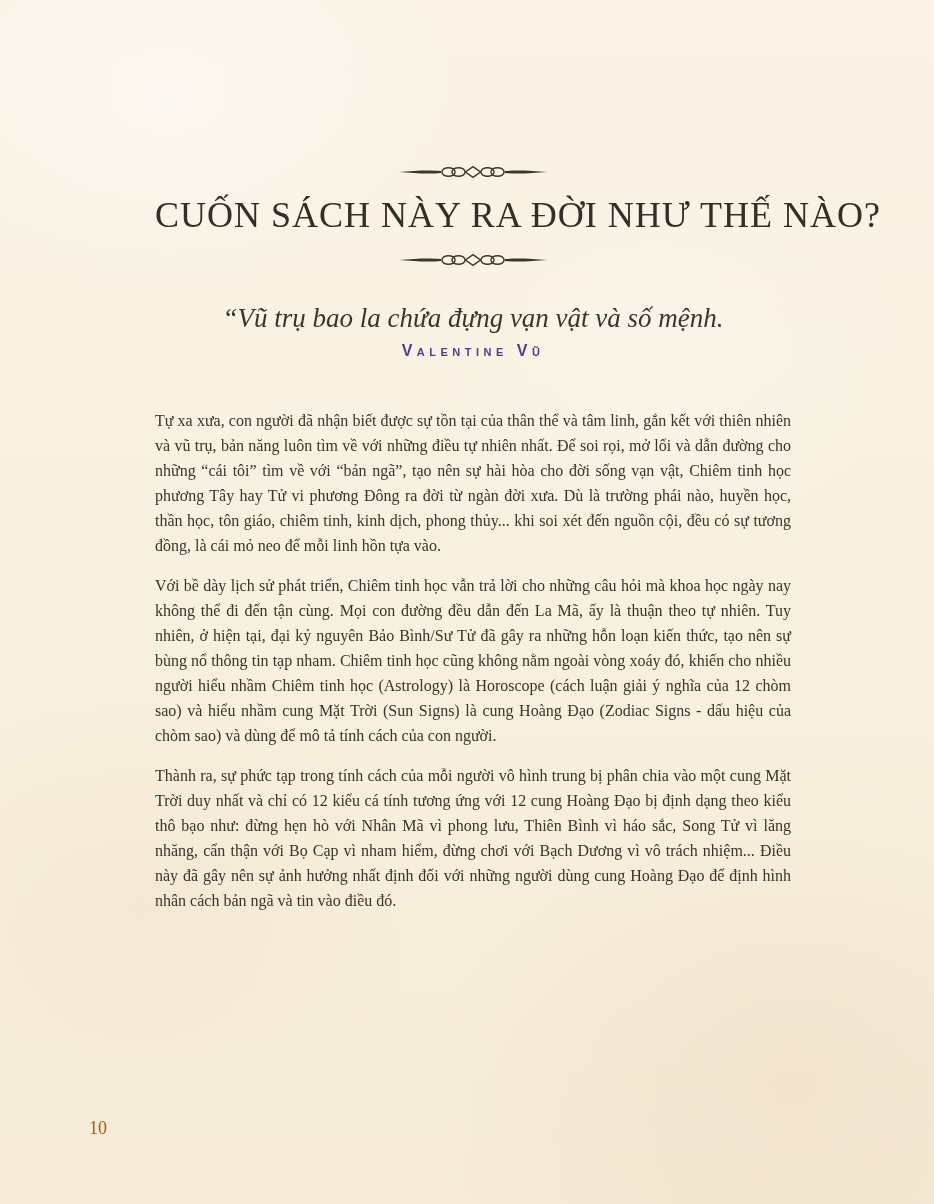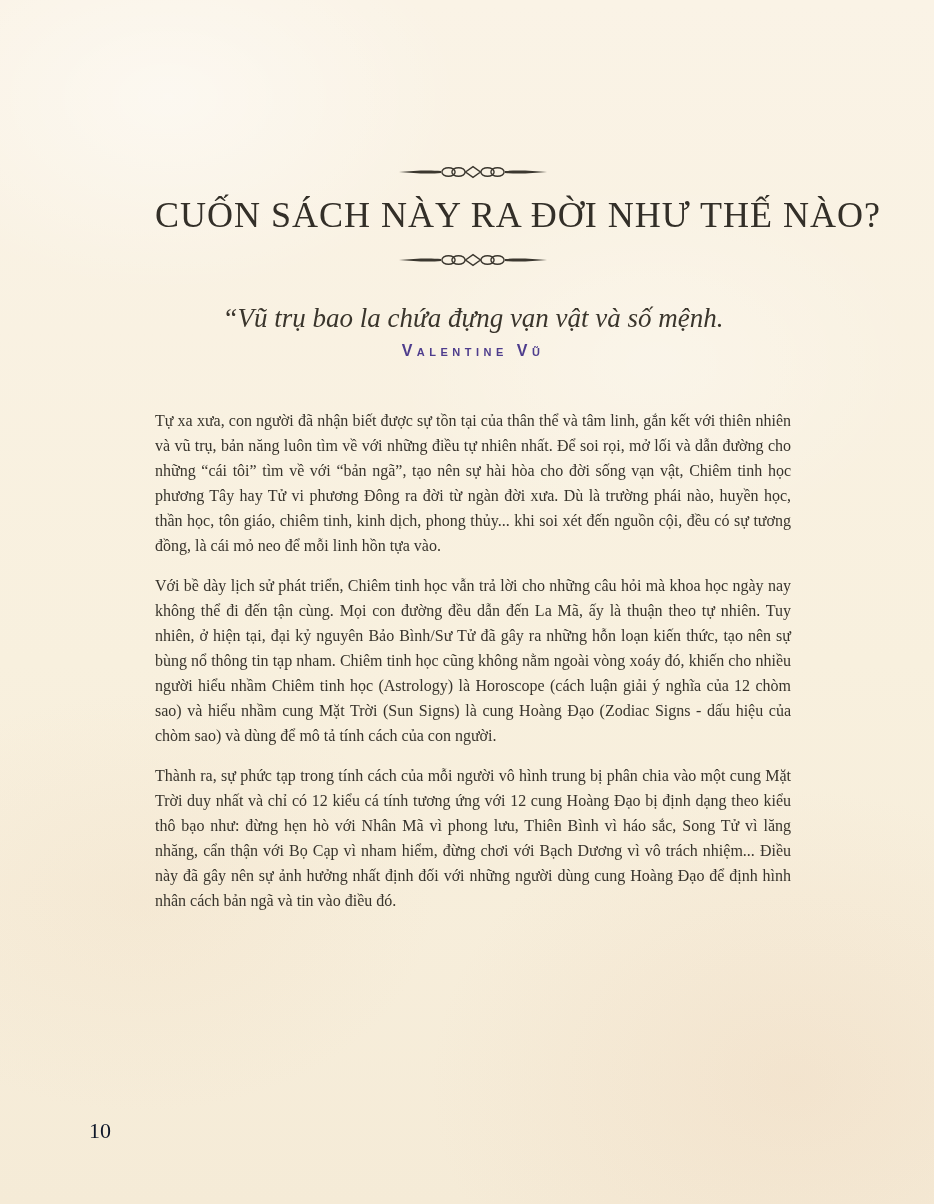--- a/index.html
+++ b/index.html
@@ -44,21 +44,21 @@
     font-variant:small-caps;
     font-weight:bold;
     font-size:16px;
     letter-spacing:4.5px;
     color:#4e3d8d;
   }
   .body-text{margin-top:48px;text-align:justify;font-size:16px;line-height:25px;color:#38342c;}
   .body-text p{margin:0 0 15px 0;}
   .page-number{
     position:absolute;left:89px;top:1118px;
-    font-size:22px;color:#0f172a;
+    font-size:18px;color:#a16207;
   }
 </style>
 </head>
 <body>
 
 <div class="content">
 
   <div class="ornament top">
     <svg width="150" height="16" viewBox="0 0 150 16" fill="none" xmlns="http://www.w3.org/2000/svg">
       <path d="M1 8 C 16 6.6, 32 5.9, 43 7.1 L43 8.9 C 32 10.1, 16 9.4, 1 8 Z" fill="#3b372f"></path>

